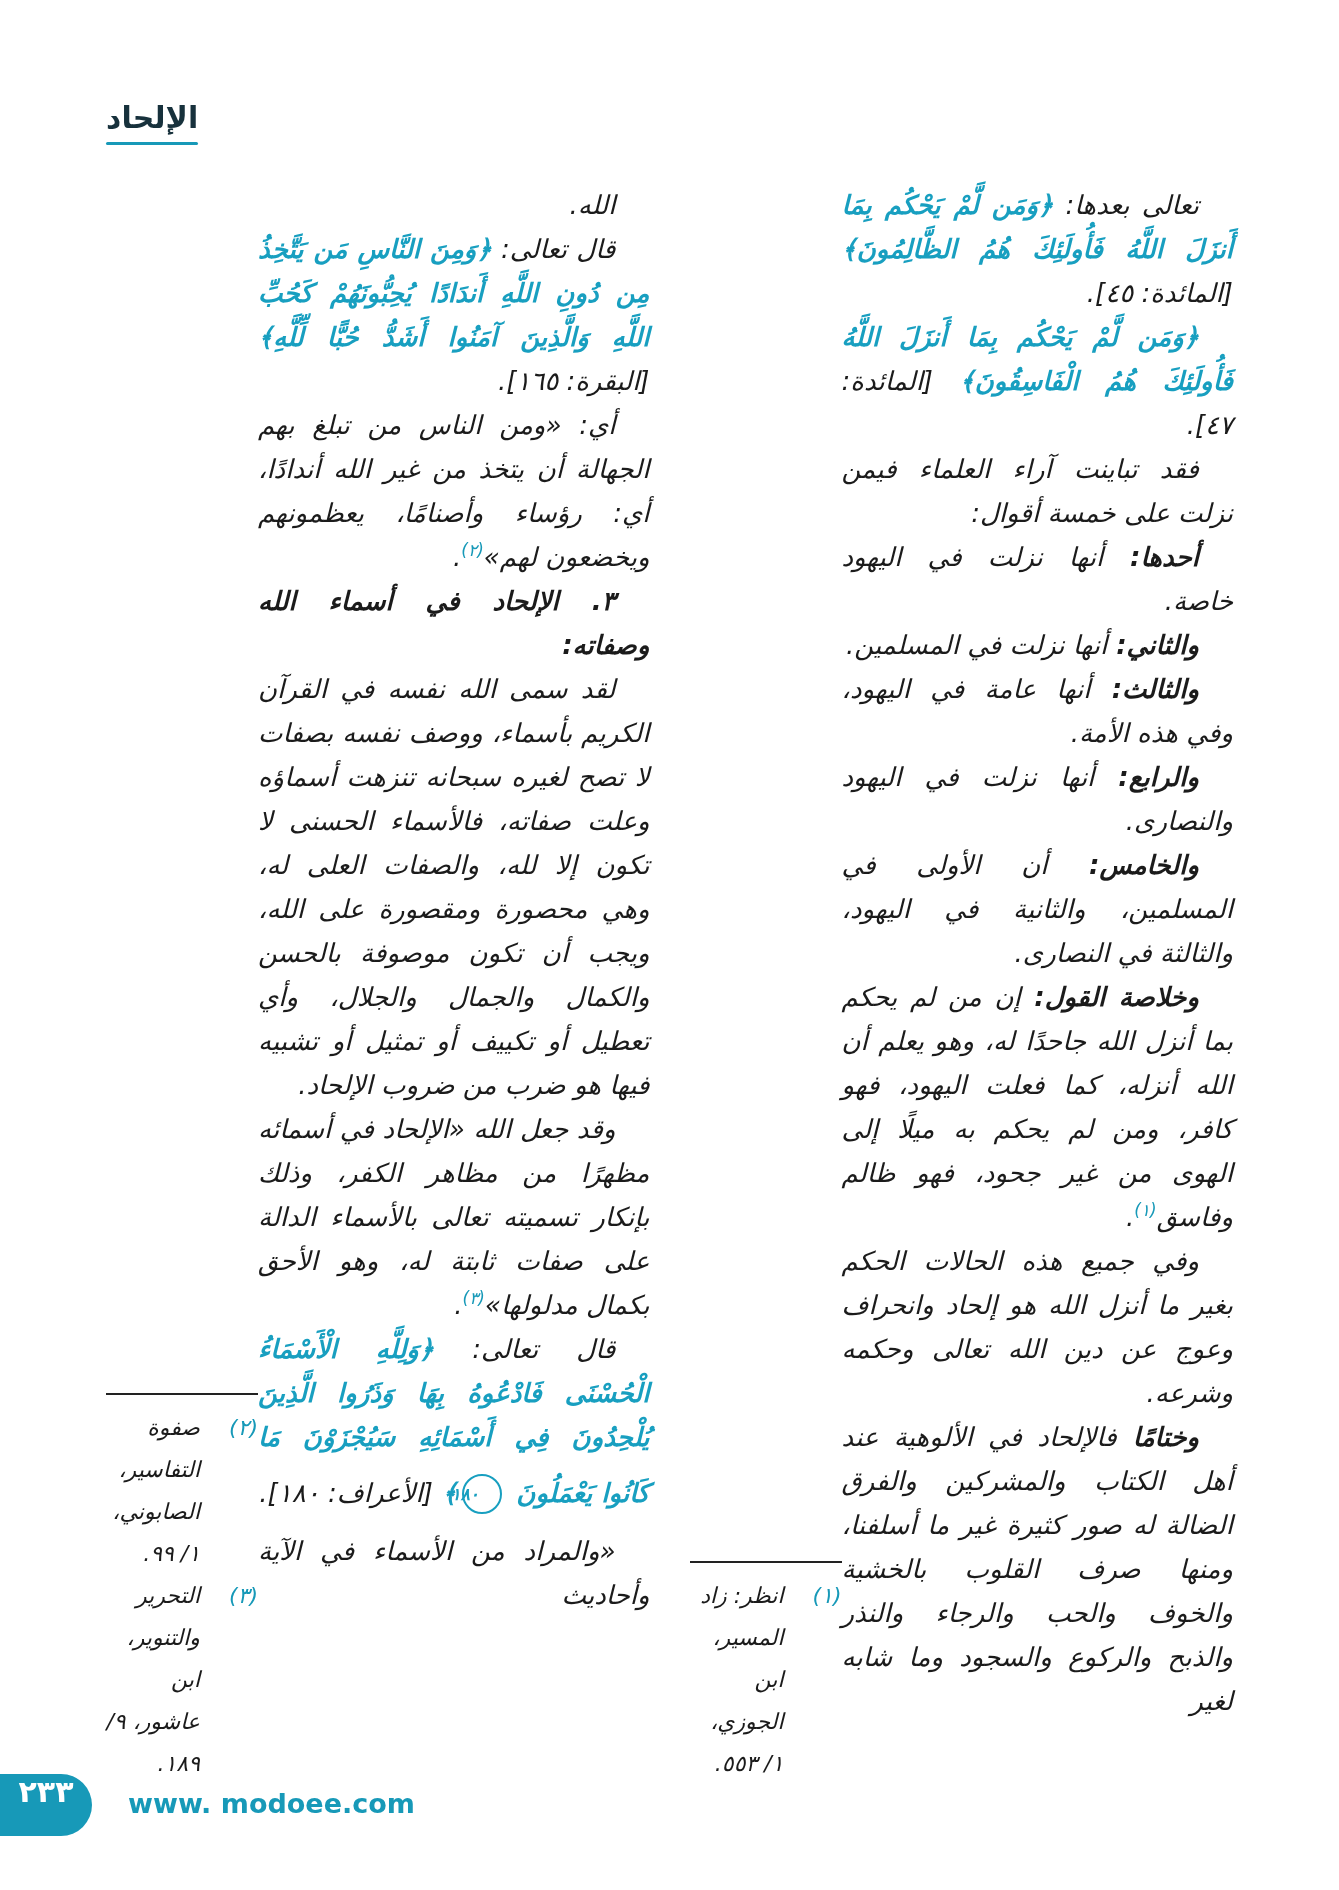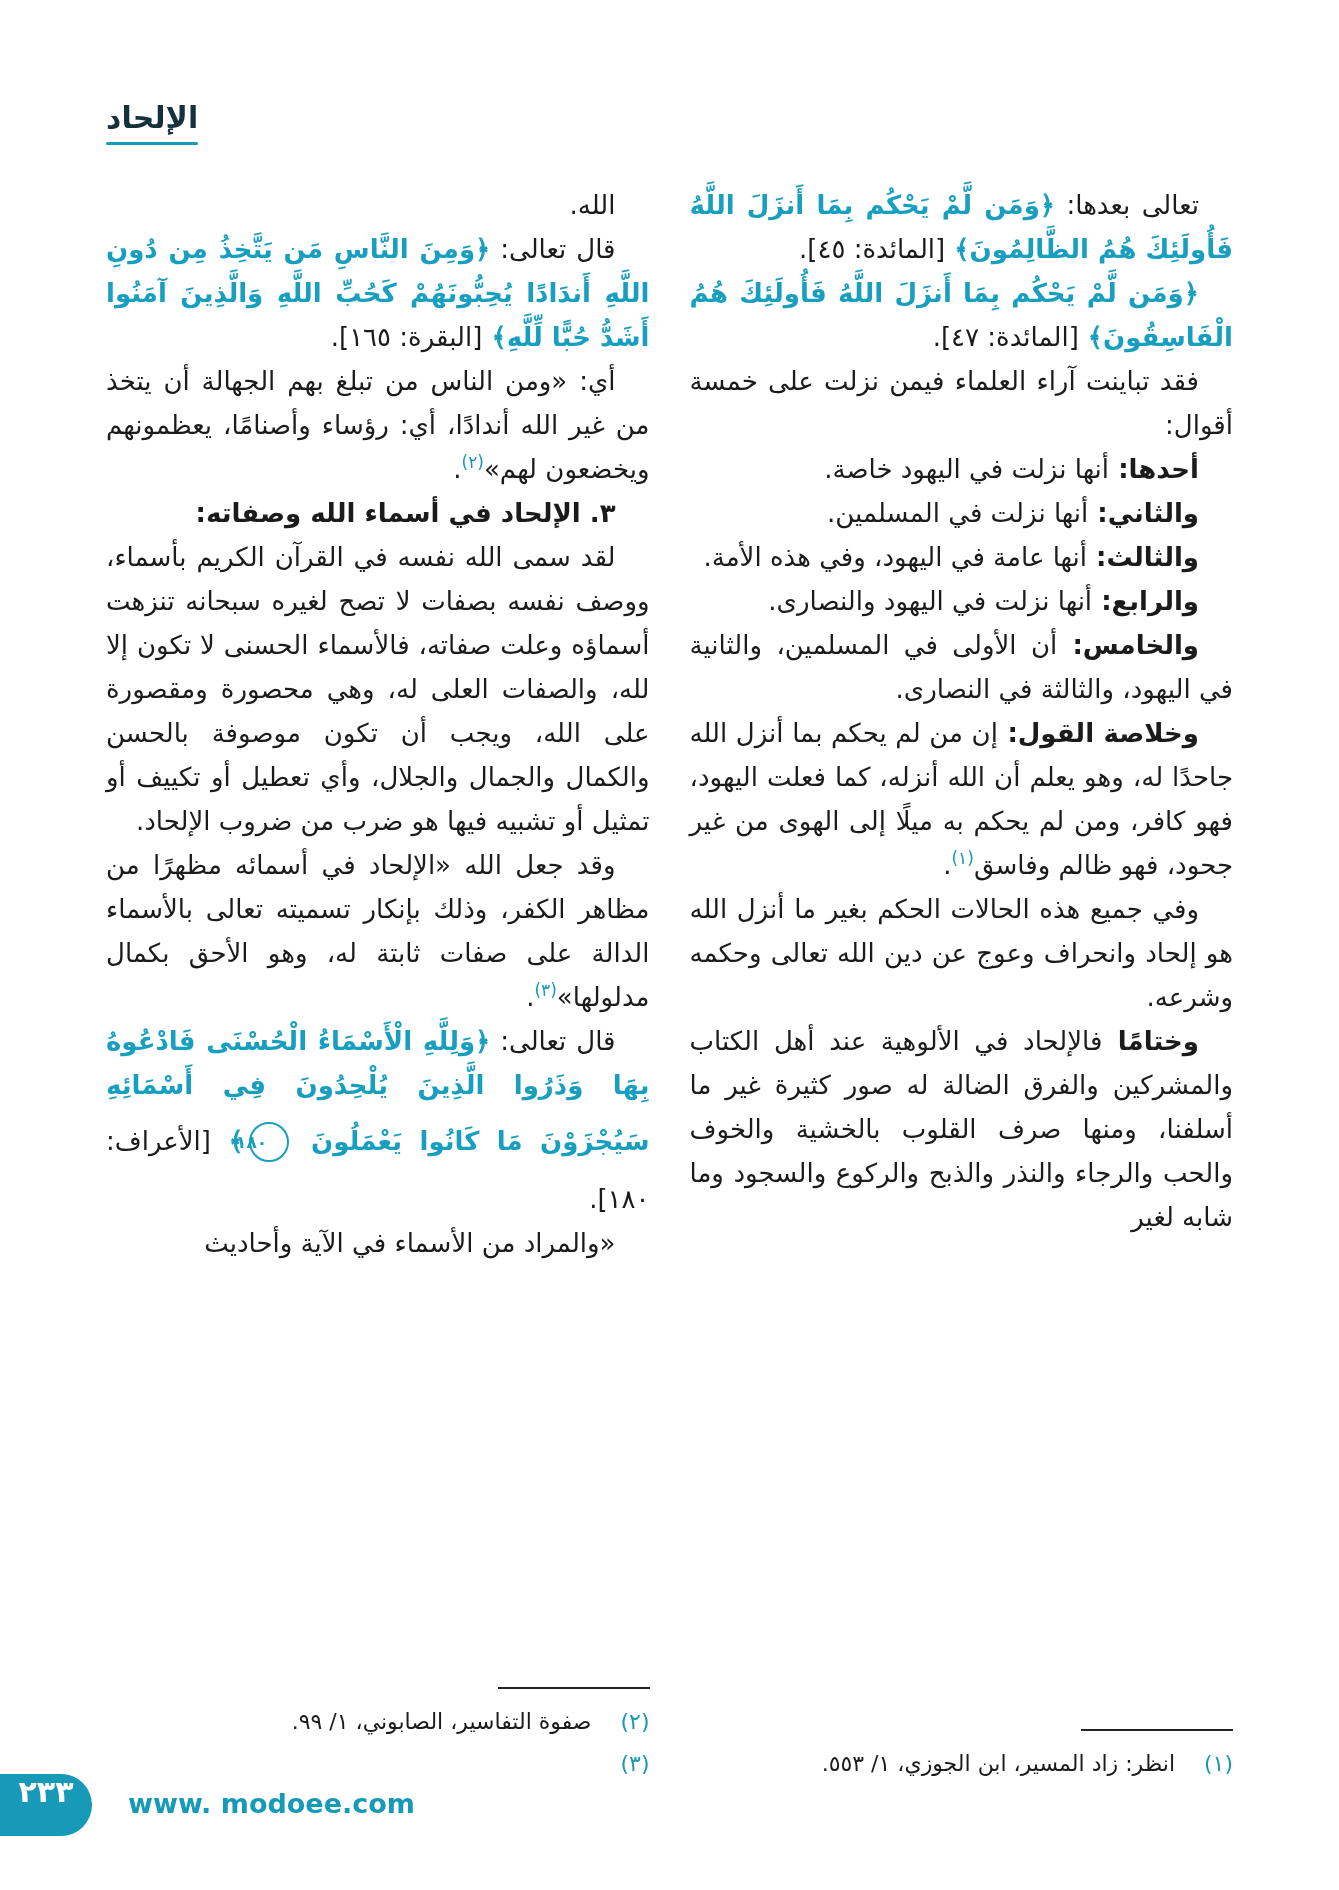--- a/index.html
+++ b/index.html
@@ -21,21 +21,21 @@
   }
   
   .header{position:absolute;left:106px;top:100px;}
   .header-title{font-size:30px;font-weight:bold;color:#17313c;line-height:1.2;}
   .header-underline{height:3px;background:var(--accent);width:100%;margin-top:6px;border-radius:2px;}
   
   .columns{
     position:absolute;top:183px;right:106px;left:106px;height:1602px;
     display:flex;gap:40px;
   }
-  .column{flex:1;display:flex;flex-direction:column;min-width:0;}
+  .column{flex:1;display:flex;flex-direction:row;min-width:0;font-style:italic;}
   .para{
     margin:0;
     text-indent:34px;
     text-align:justify;
     font-size:26px;
     line-height:44px;
     color:var(--ink);
   }
   .para.heading{font-weight:bold;}
   .seg-bold{font-weight:bold;}
@@ -115,20 +115,21 @@
         </div>
       <div class="footnote-block">
         <div class="fn-rule"></div>
         <div>
             <div class="footnote">
               <span class="fn-num">(٢)</span>
               <span class="fn-text">صفوة التفاسير، الصابوني، ١/ ٩٩.</span>
             </div>
             <div class="footnote">
               <span class="fn-num">(٣)</span>
+              <span class="fn-text">التحرير والتنوير، ابن عاشور، ٩/ ١٨٩.</span>
             </div>
           </div>
       </div>
     </div>
 
   </div>
 
   <div class="page-number-badge">
     <span class="page-number">٢٣٣</span>
   </div>

